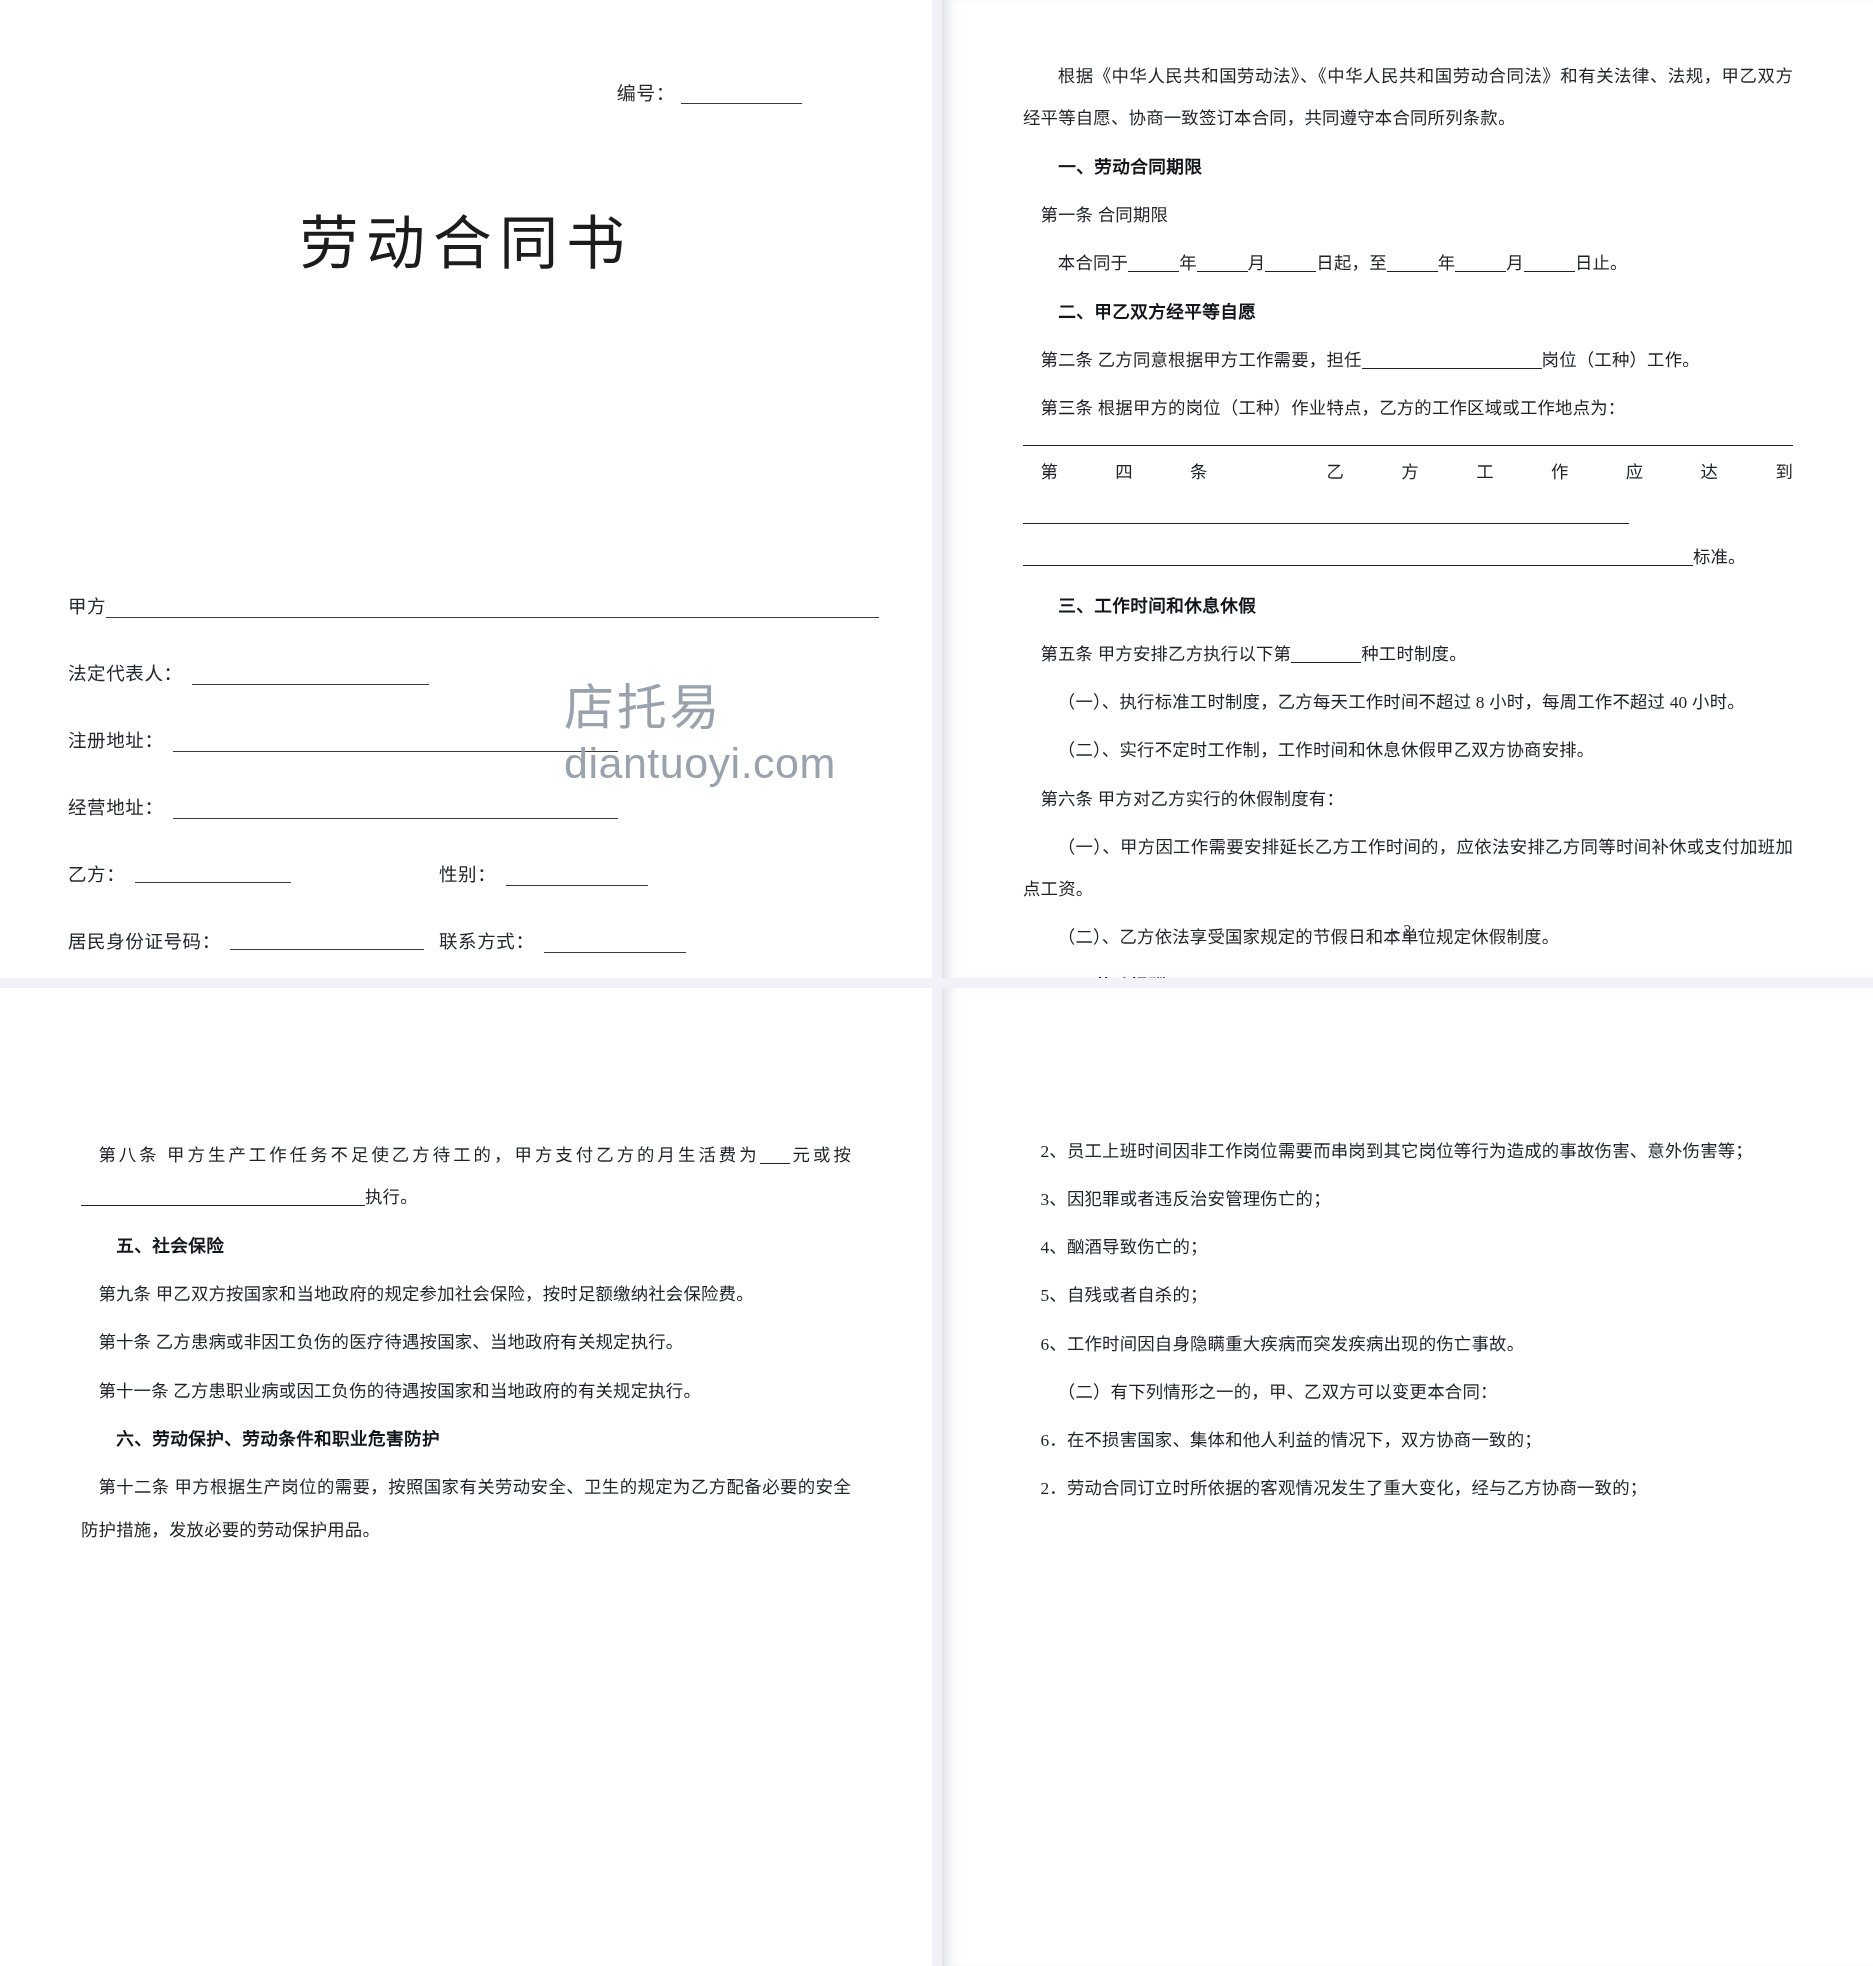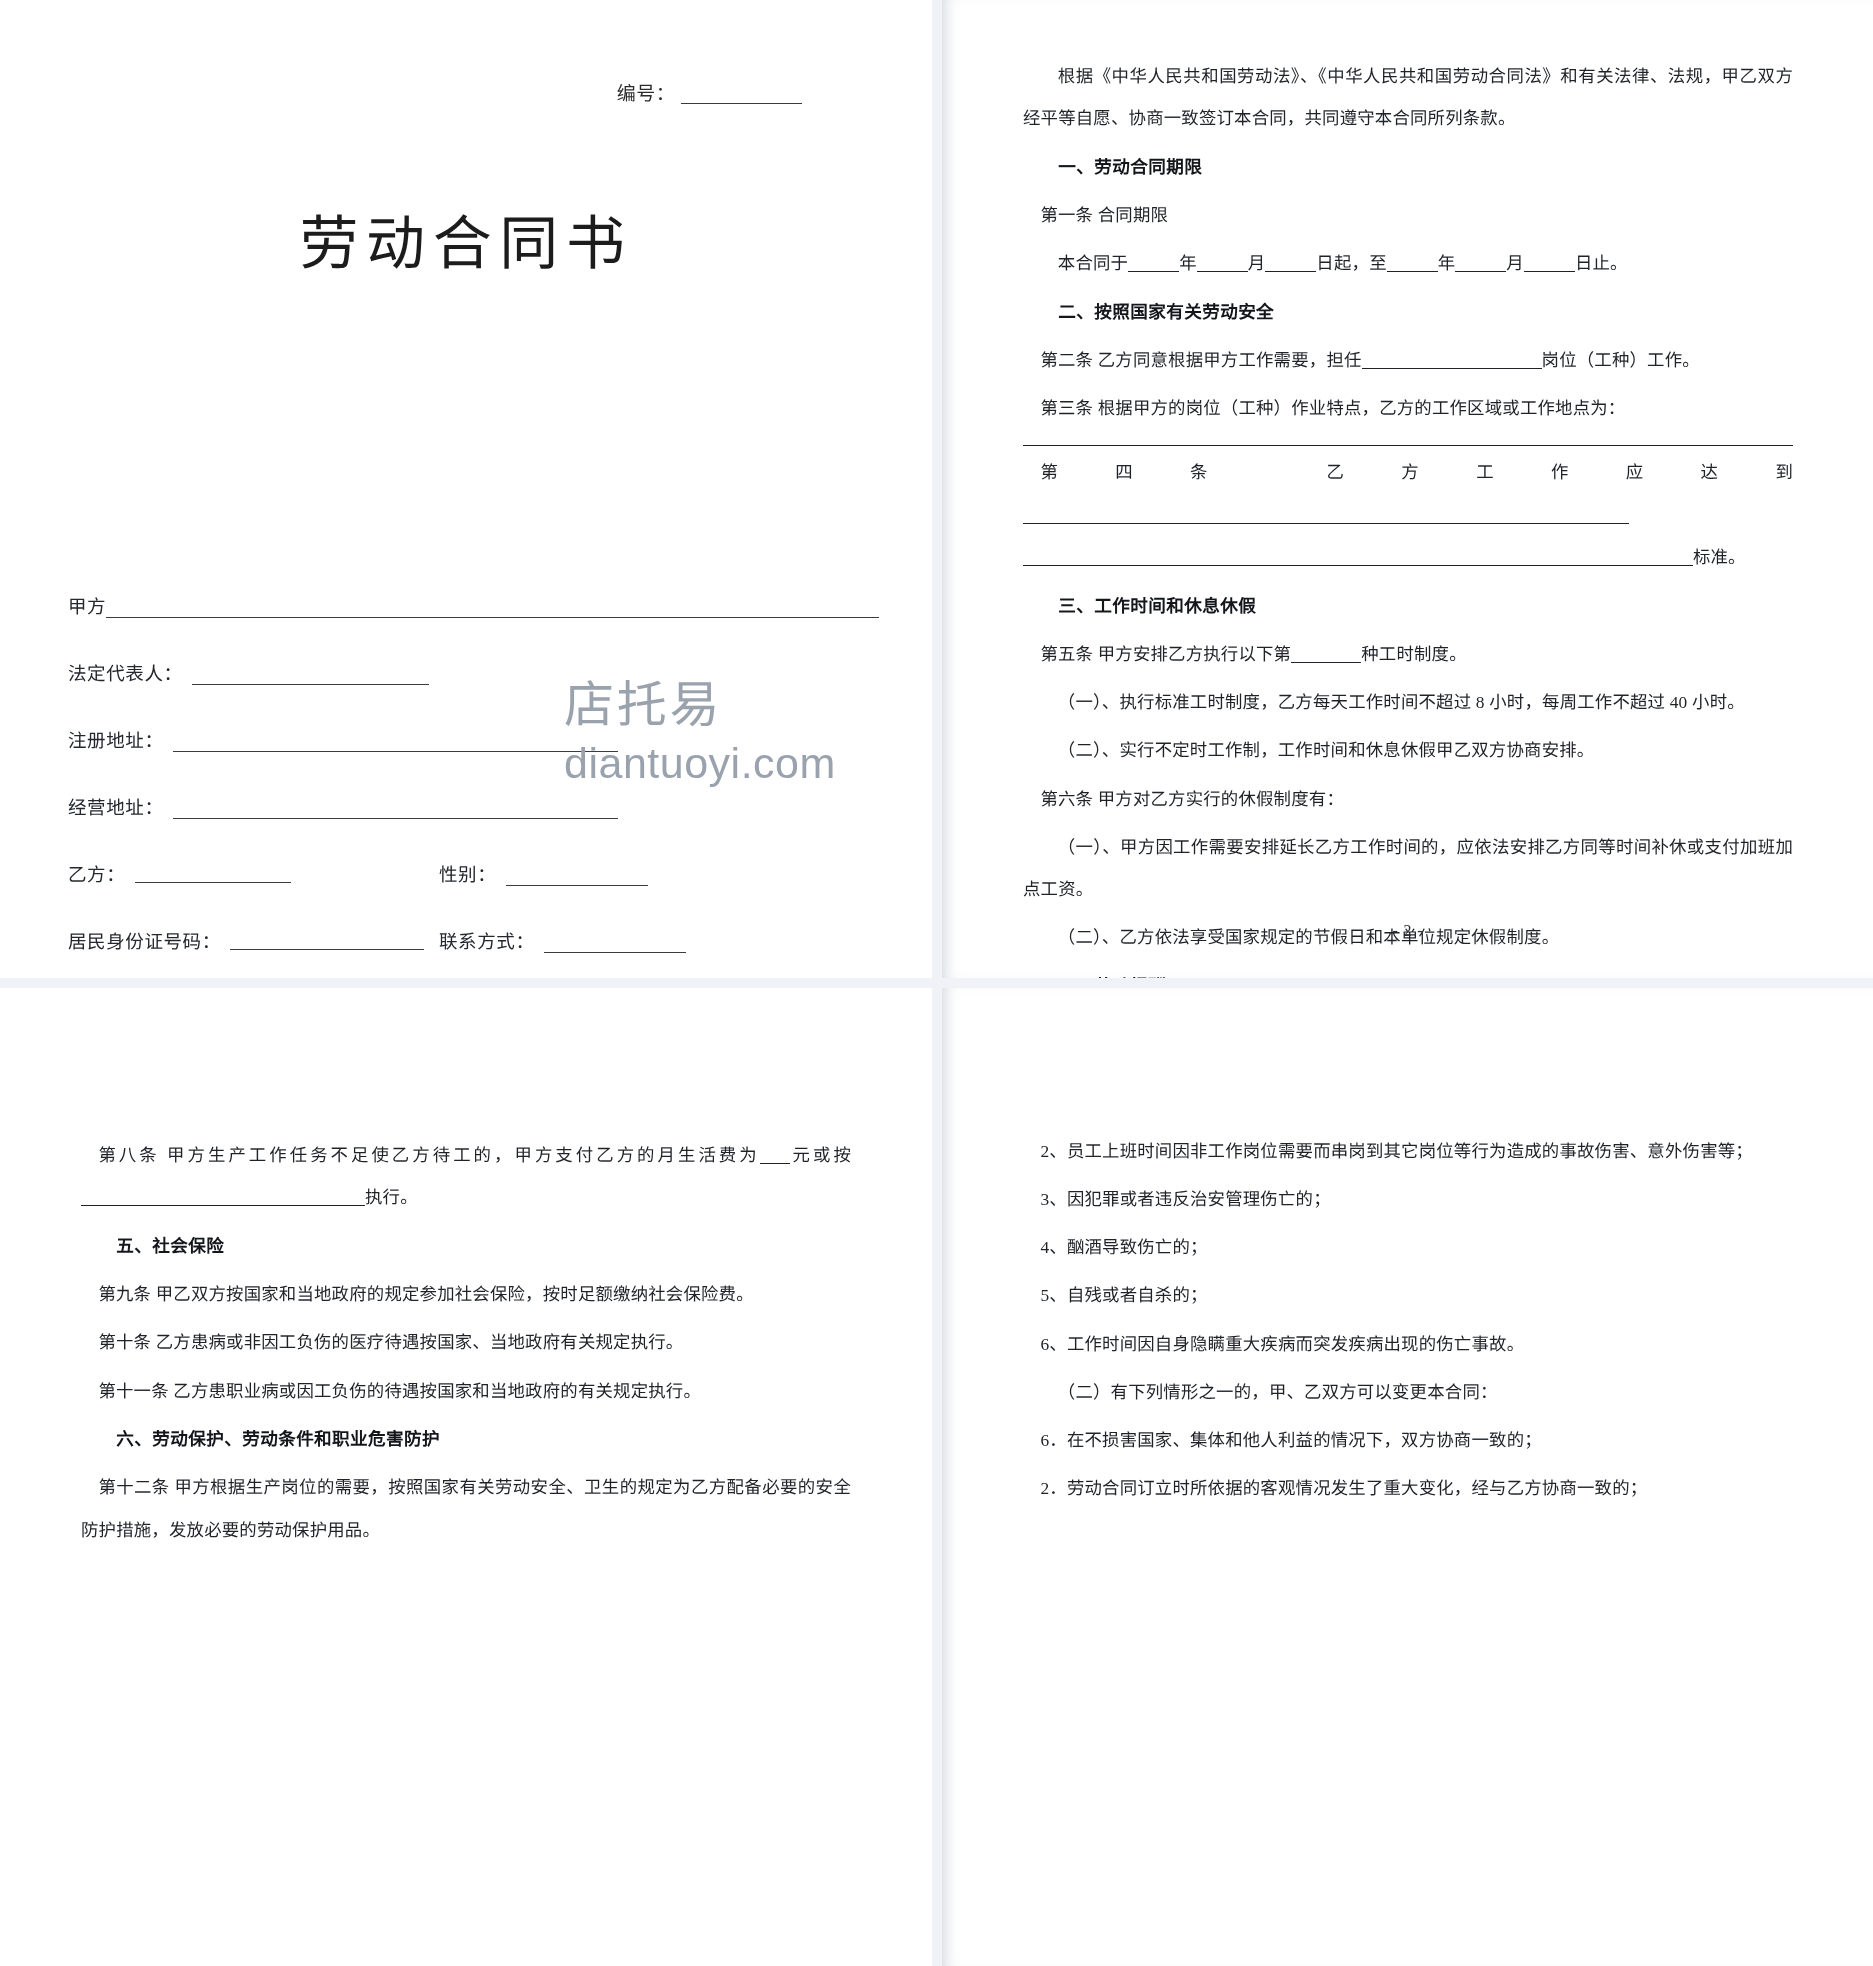--- a/index.html
+++ b/index.html
@@ -103,21 +103,21 @@
     text-align: left;
     color: #9aa3ad;
     pointer-events: none;
     user-select: none;
     line-height: 1.18;
     z-index: 5;
   }
   .watermark .wm-cn {
     font-size: 50px;
     letter-spacing: 2.8px;
-    font-family: Liberation Mono, monospace;
+    font-family: Liberation Sans, sans-serif;
   }
   .watermark .wm-en {
     font-size: 43px;
     letter-spacing: 0.5px;
     font-family: "Liberation Sans", "DejaVu Sans", sans-serif;
   }
 
   
   .body-page {
     padding: 55px 81px 0 81px;
@@ -273,21 +273,21 @@
     <div class="page-inner body-page">
 
       <p class="para indent">根据《中华人民共和国劳动法》、《中华人民共和国劳动合同法》和有关法律、法规，甲乙双方经平等自愿、协商一致签订本合同，共同遵守本合同所列条款。</p>
 
       <h3 class="heading">一、劳动合同期限</h3>
 
       <p class="para indent1">第一条  合同期限</p>
 
       <p class="para indent"><span>本合同于</span><span class="u u-s"></span><span>年</span><span class="u u-s"></span><span>月</span><span class="u u-s"></span><span>日起，至</span><span class="u u-s"></span><span>年</span><span class="u u-s"></span><span>月</span><span class="u u-s"></span><span>日止。</span></p>
 
-      <h3 class="heading">二、按照国家有关劳动安全</h3>
+      <h3 class="heading">二、甲乙双方经平等自愿</h3>
 
       <p class="para indent1"><span>第二条  乙方同意根据甲方工作需要，担任</span><span class="u u-xl"></span><span>岗位（工种）工作。</span></p>
 
       <p class="para indent1 noindent"><span style="display:inline-block;text-indent:1em">第三条  根据甲方的岗位（工种）作业特点，乙方的工作区域或工作地点为：</span><span class="u-full"></span></p>
 
       <p class="para indent1"><span>第四条  乙方工作应达到</span><span class="u-inline-rest" style="width:606px"></span><span class="u-full" style="width:87%;display:inline-block;margin:0;vertical-align:-2.8px;height:1em"></span><span>标准。</span></p>
 
       <h3 class="heading">三、工作时间和休息休假</h3>
 
       <p class="para indent1"><span>第五条  甲方安排乙方执行以下第</span><span class="u u-m"></span><span>种工时制度。</span></p>

